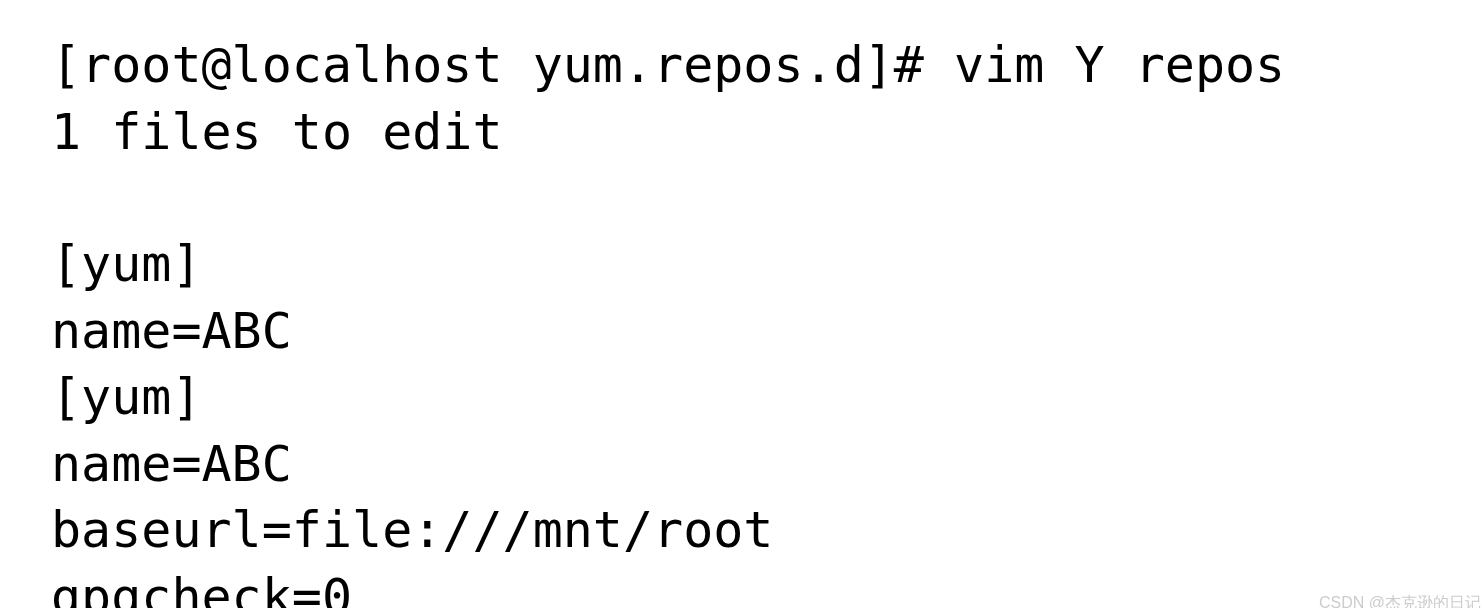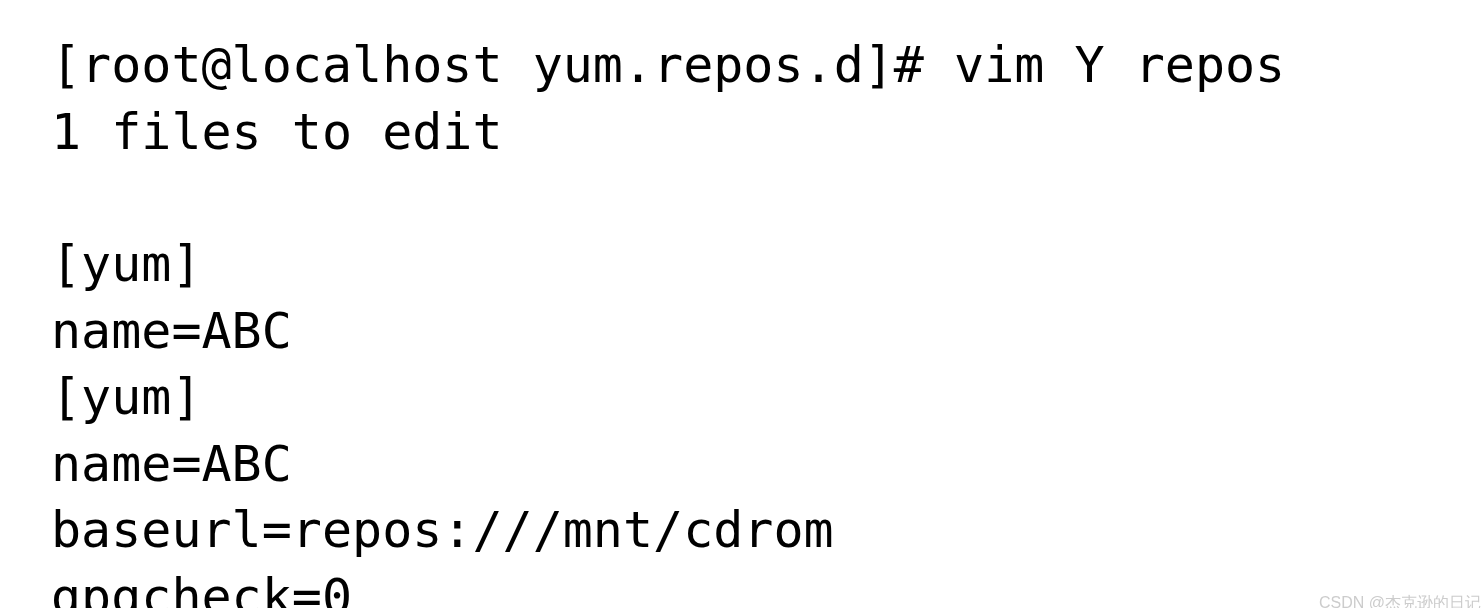--- a/index.html
+++ b/index.html
@@ -40,17 +40,17 @@
 <body>
 
 <div>
   <div class="terminal-line">[root@localhost yum.repos.d]# vim Y repos</div>
   <div class="terminal-line">1 files to edit</div>
   <div class="blank-line"></div>
   <div class="terminal-line">[yum]</div>
   <div class="terminal-line">name=ABC</div>
   <div class="terminal-line">[yum]</div>
   <div class="terminal-line">name=ABC</div>
-  <div class="terminal-line">baseurl=repos:///mnt/cdrom</div>
+  <div class="terminal-line">baseurl=file:///mnt/root</div>
   <div class="terminal-line">gpgcheck=0</div>
 </div>
 
 <div class="watermark">CSDN @杰克逊的日记</div>
 
 </body></html>

